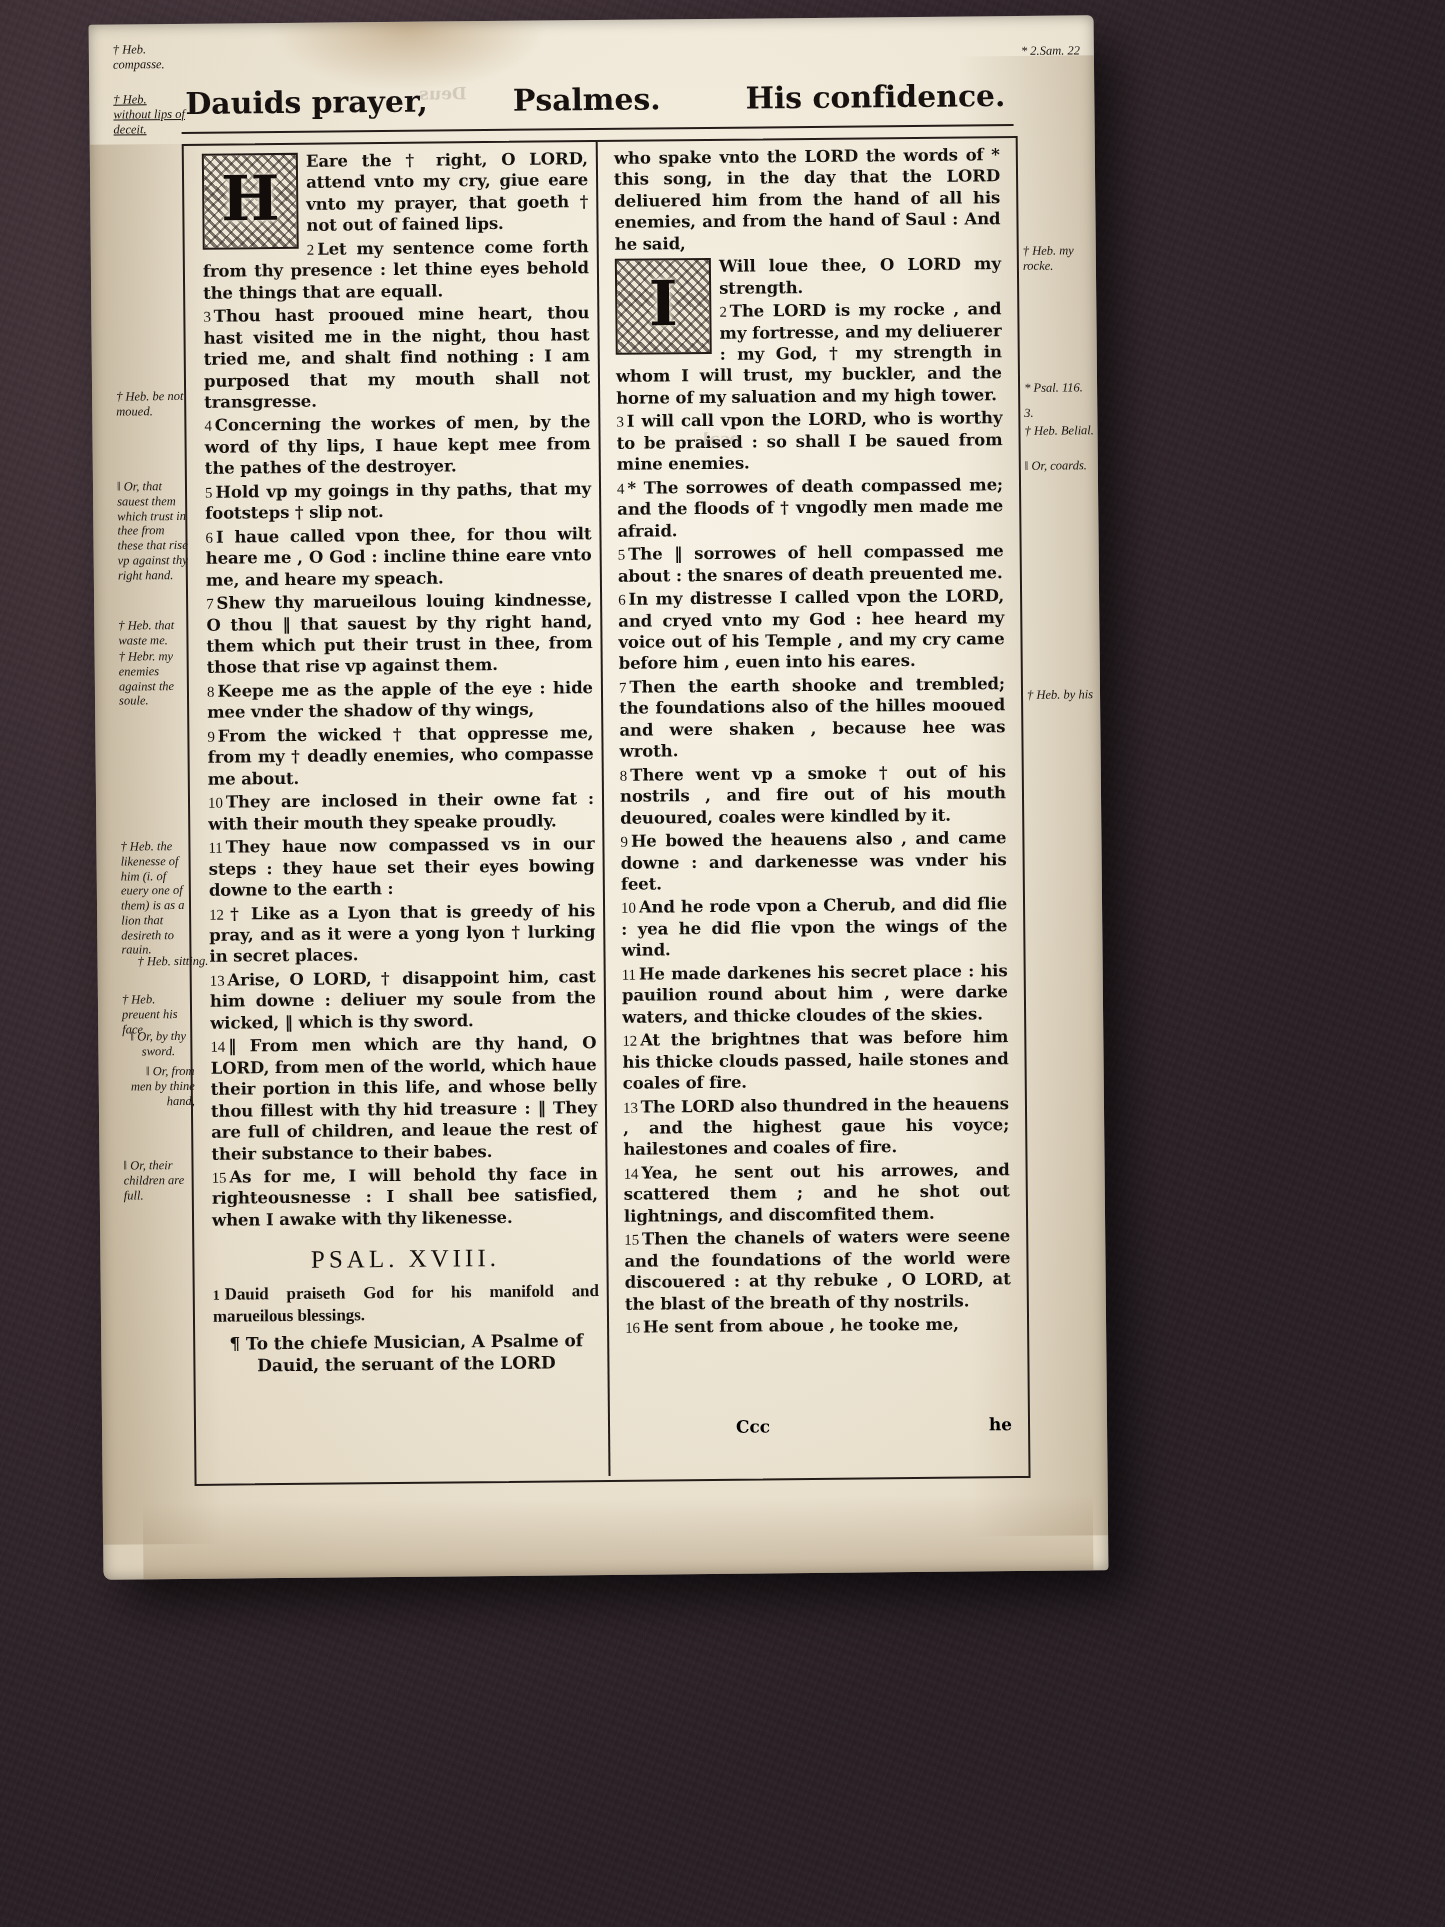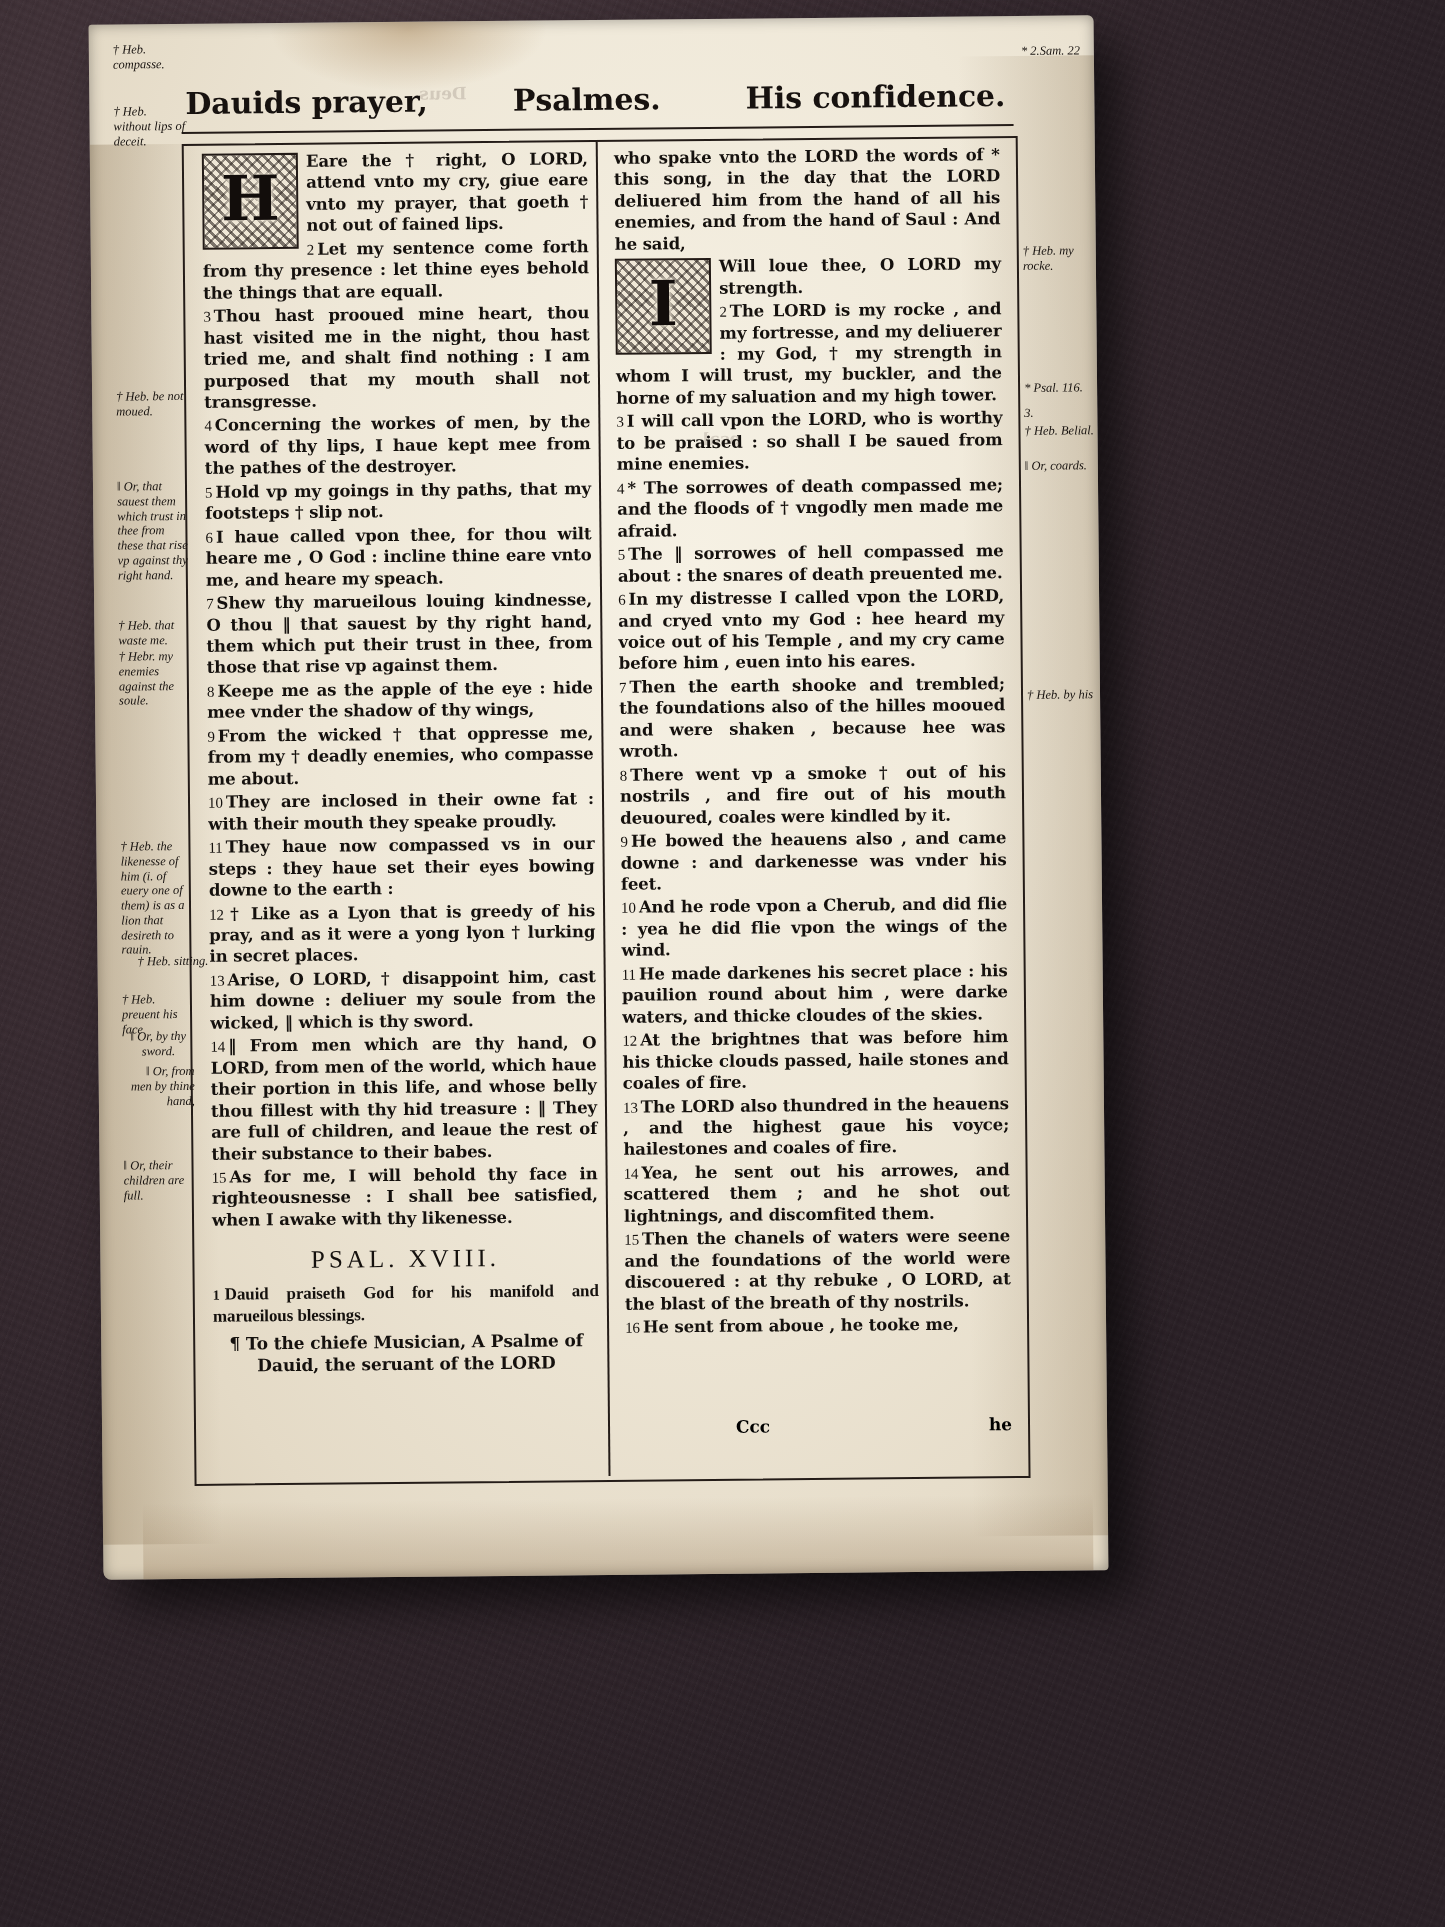--- a/index.html
+++ b/index.html
@@ -250,21 +250,21 @@
       <div class="hitem blackletter">Psalmes.</div>
       <div class="hitem blackletter">His confidence.</div>
     </div>
     <div id="headrule"></div>
 
     <div id="frame"></div>
     <div id="colrule"></div>
 
     <div class="margin" id="margin-left">
         <div class="mnote" style="position: absolute; top: 18px; width: 72px;">† Heb. compasse.</div>
-        <div class="mnote" style="position: absolute; top: 80px; width: 72px;">† Heb. without lips of deceit.</div>
+        <div class="mnote" style="position: absolute; top: 68px; width: 72px; text-decoration: underline;">† Heb. without lips of deceit.</div>
         <div class="mnote" style="position: absolute; top: 365px; width: 72px;">† Heb. be not moued.</div>
         <div class="mnote" style="position: absolute; top: 455px; width: 72px;">‖ Or, that sauest them which trust in thee from these that rise vp against thy right hand.</div>
         <div class="mnote" style="position: absolute; top: 594px; width: 72px;">† Heb. that waste me.</div>
         <div class="mnote" style="position: absolute; top: 625px; width: 72px;">† Hebr. my enemies against the soule.</div>
         <div class="mnote" style="position: absolute; top: 815px; width: 72px;">† Heb. the likenesse of him (i. of euery one of them) is as a lion that desireth to rauin.</div>
         <div class="mnote" style="position: absolute; top: 930px; width: 72px; margin-left: 16px;">† Heb. sitting.</div>
         <div class="mnote" style="position: absolute; top: 968px; width: 72px;">† Heb. preuent his face</div>
         <div class="mnote" style="position: absolute; top: 1005px; width: 72px; text-align: center;">‖ Or, by thy sword.</div>
         <div class="mnote" style="position: absolute; top: 1040px; width: 72px; text-align: right;">‖ Or, from men by thine hand,</div>
         <div class="mnote" style="position: absolute; top: 1134px; width: 72px;">‖ Or, their children are full.</div>

